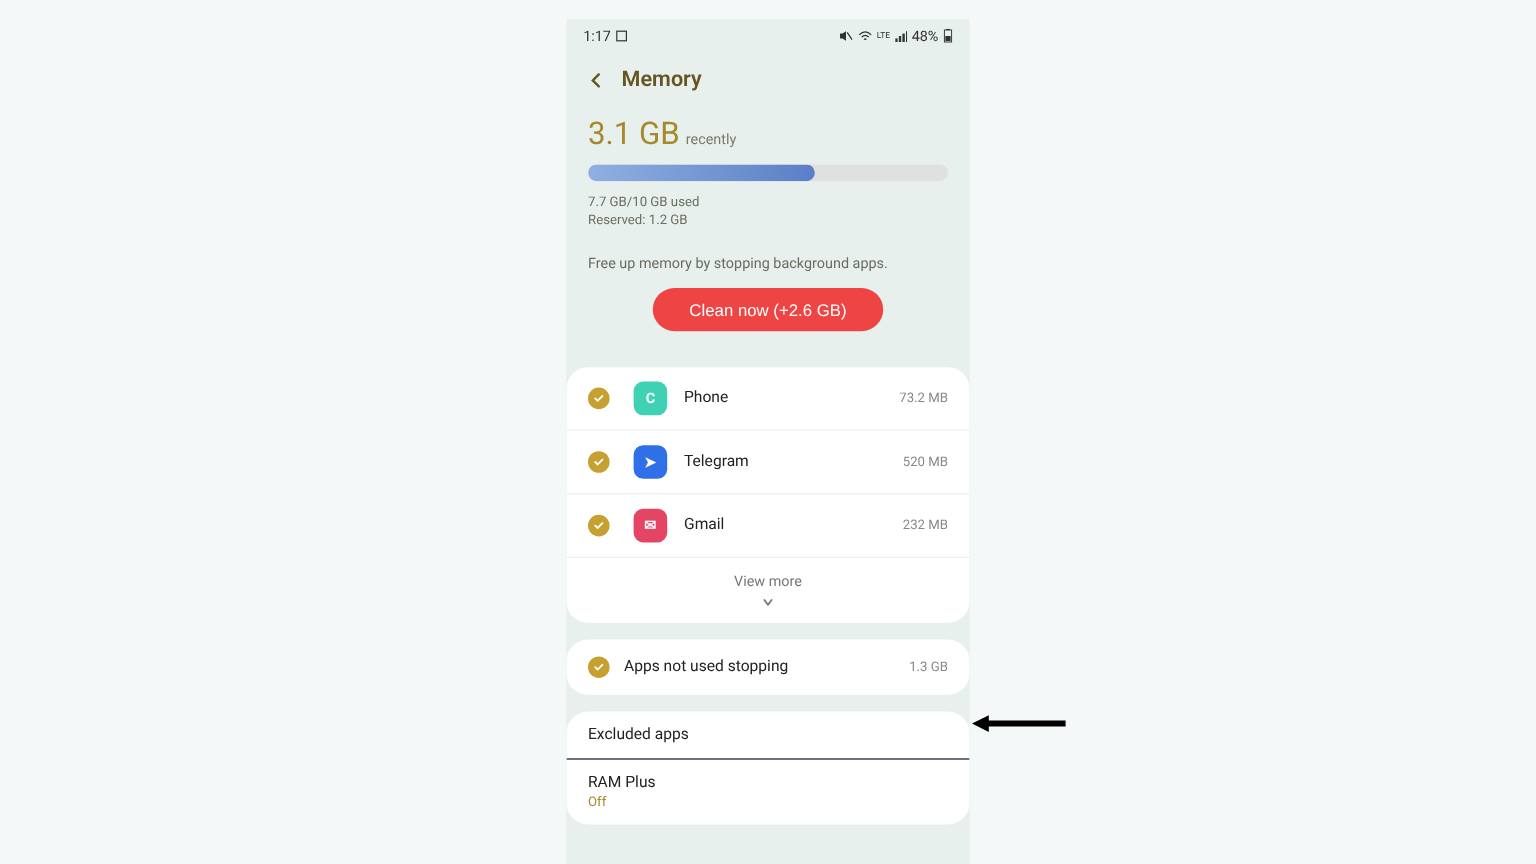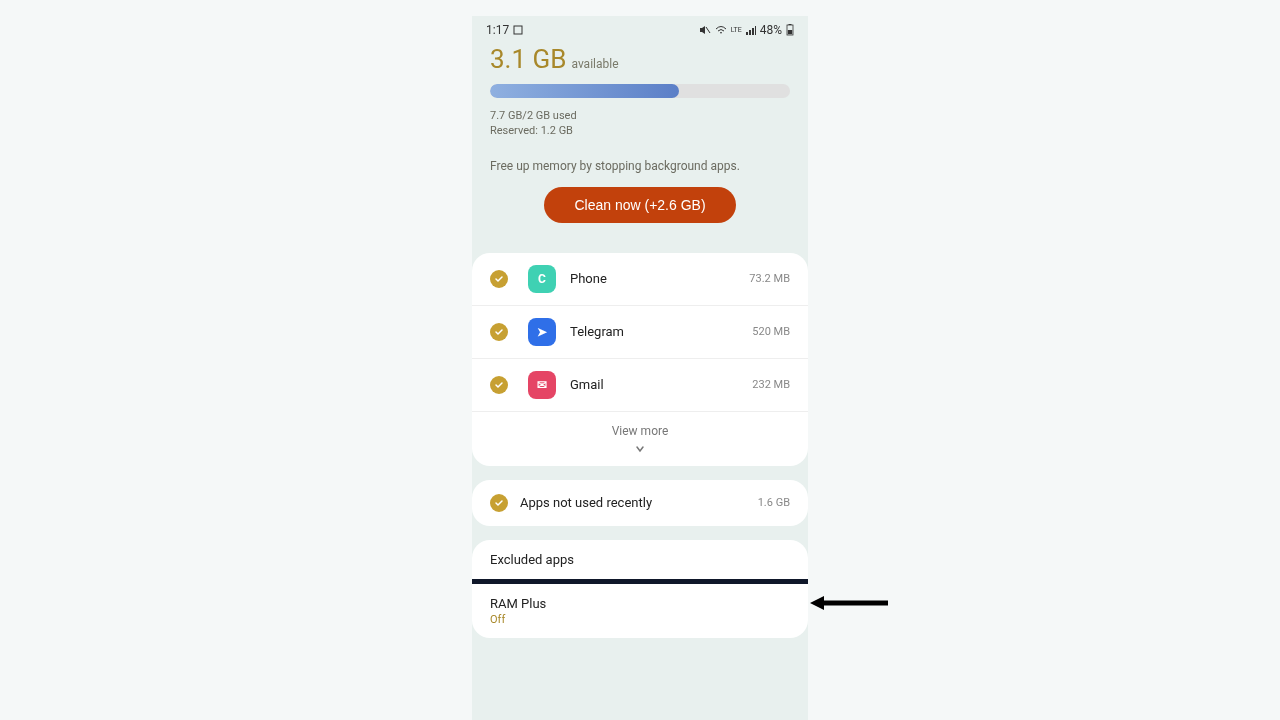--- a/index.html
+++ b/index.html
@@ -49,21 +49,21 @@
   }
   .progress-fill {
     height: 100%;
     background: linear-gradient(90deg, #8fb0e0, #5b7fc7);
     border-radius: 7px;
   }
   .usage-line { font-size: 11px; color: #6b6b60; line-height: 1.4; }
   .hint-line { font-size: 12px; color: #6b6b60; margin-top: 20px; }
   .clean-btn-wrap { display: flex; justify-content: center; margin: 14px 0 14px; }
   .clean-btn {
-    background: #c2410c; color: #fff; border: none; border-radius: 20px;
+    background: #ef4444; color: #fff; border: none; border-radius: 20px;
     padding: 10px 30px; font-size: 14px; cursor: pointer;
   }
   .card {
     background: #fff; border-radius: 18px; margin: 0 0 14px;
   }
   .app-row {
     display: flex; align-items: center; padding: 12px 18px 12px 18px;
     border-bottom: 1px solid #eee;
   }
   .app-row:last-child { border-bottom: none; }
@@ -81,21 +81,21 @@
   .view-more {
     display: flex; align-items: center; justify-content: center;
     padding: 12px 0; gap: 6px; font-size: 12px; color: #777; cursor: pointer; flex-direction: column;
   }
   .simple-row {
     display: flex; align-items: center; padding: 14px 18px; gap: 12px;
   }
   .simple-row .label { flex: 1; font-size: 13px; color: #222; }
   .simple-row .value { font-size: 11px; color: #888; }
   .setting-row {
-    padding: 12px 18px; border-bottom: 5px solid #0f172a; cursor: pointer;
+    padding: 12px 18px; border-bottom: 1px solid #0f172a; cursor: pointer;
   }
   .setting-row:last-child { border-bottom: none; }
   .setting-title { font-size: 13px; color: #222; }
   .setting-sub { font-size: 11px; color: #a8882a; margin-top: 2px; }
   .nav-bar {
     position: absolute; bottom: 6px; left: 50%; transform: translateX(-50%);
     width: 90px; height: 4px; background: #888; border-radius: 2px;
   }
   .arrow-annotation {
     position: absolute; left: 810px; top: 593px;
@@ -130,30 +130,36 @@
         </svg>
       <span>48%</span>
       <svg width="8" height="12" viewBox="0 0 8 12">
           <rect x="1" y="1" width="6" height="10" fill="none" stroke="#333" stroke-width="0.8"></rect>
           <rect x="1.8" y="6" width="4.4" height="4.2" fill="#333"></rect>
           <rect x="2.5" y="0" width="3" height="1" fill="#333"></rect>
         </svg>
     </div>
   </div>
 
+  <div class="header">
+    <svg class="back-icon" viewBox="0 0 14 14">
+        <path d="M9 2 L4 7 L9 12" fill="none" stroke="#665522" stroke-width="2" stroke-linecap="round"></path>
+      </svg>
+    <div class="page-title">Memory</div>
+  </div>
 
   <div class="summary">
     <div class="avail-row">
       <span class="avail-big">3.1 GB</span>
-      <span class="avail-label">available</span>
+      <span class="avail-label">recently</span>
     </div>
     <div class="progress-bar">
       <div class="progress-fill" id="progress-fill" style="width: 63%;"></div>
     </div>
-    <div class="usage-line">7.7 GB/2 GB used</div>
+    <div class="usage-line">7.7 GB/10 GB used</div>
     <div class="usage-line">Reserved: 1.2 GB</div>
     <div class="hint-line">Free up memory by stopping background apps.</div>
     <div class="clean-btn-wrap">
       <button class="clean-btn">Clean now (+2.6 GB)</button>
     </div>
   </div>
 
   <div class="card" id="apps-card">
 
     <div class="app-row">
@@ -194,22 +200,22 @@
     </div>
   </div>
 
   <div class="card">
     <div class="simple-row">
       <div class="check-circle">
         <svg viewBox="0 0 10 10">
             <path d="M2 5 L4 7 L8 3" fill="none" stroke="#fff" stroke-width="1.5" stroke-linecap="round"></path>
           </svg>
       </div>
-      <span class="label">Apps not used recently</span>
-      <span class="value">1.6 GB</span>
+      <span class="label">Apps not used stopping</span>
+      <span class="value">1.3 GB</span>
     </div>
   </div>
 
   <div class="card">
     <div class="setting-row">
       <div class="setting-title">Excluded apps</div>
     </div>
     <div class="setting-row">
       <div class="setting-title">RAM Plus</div>
       <div class="setting-sub">Off</div>

